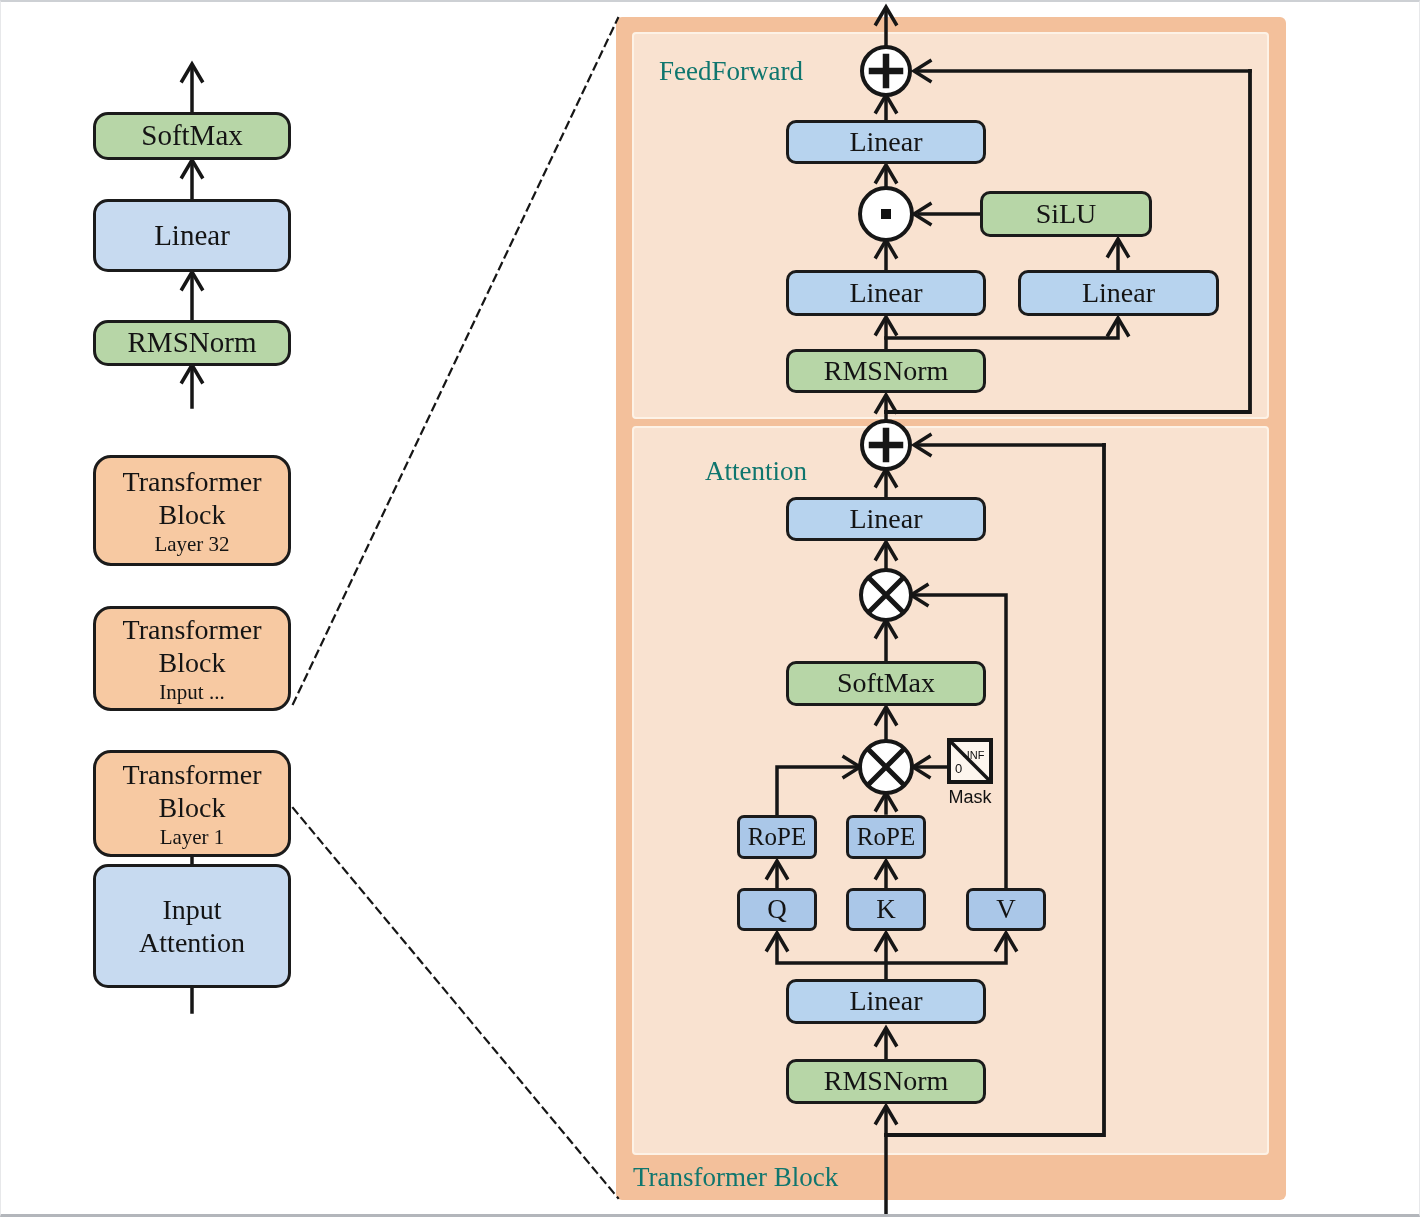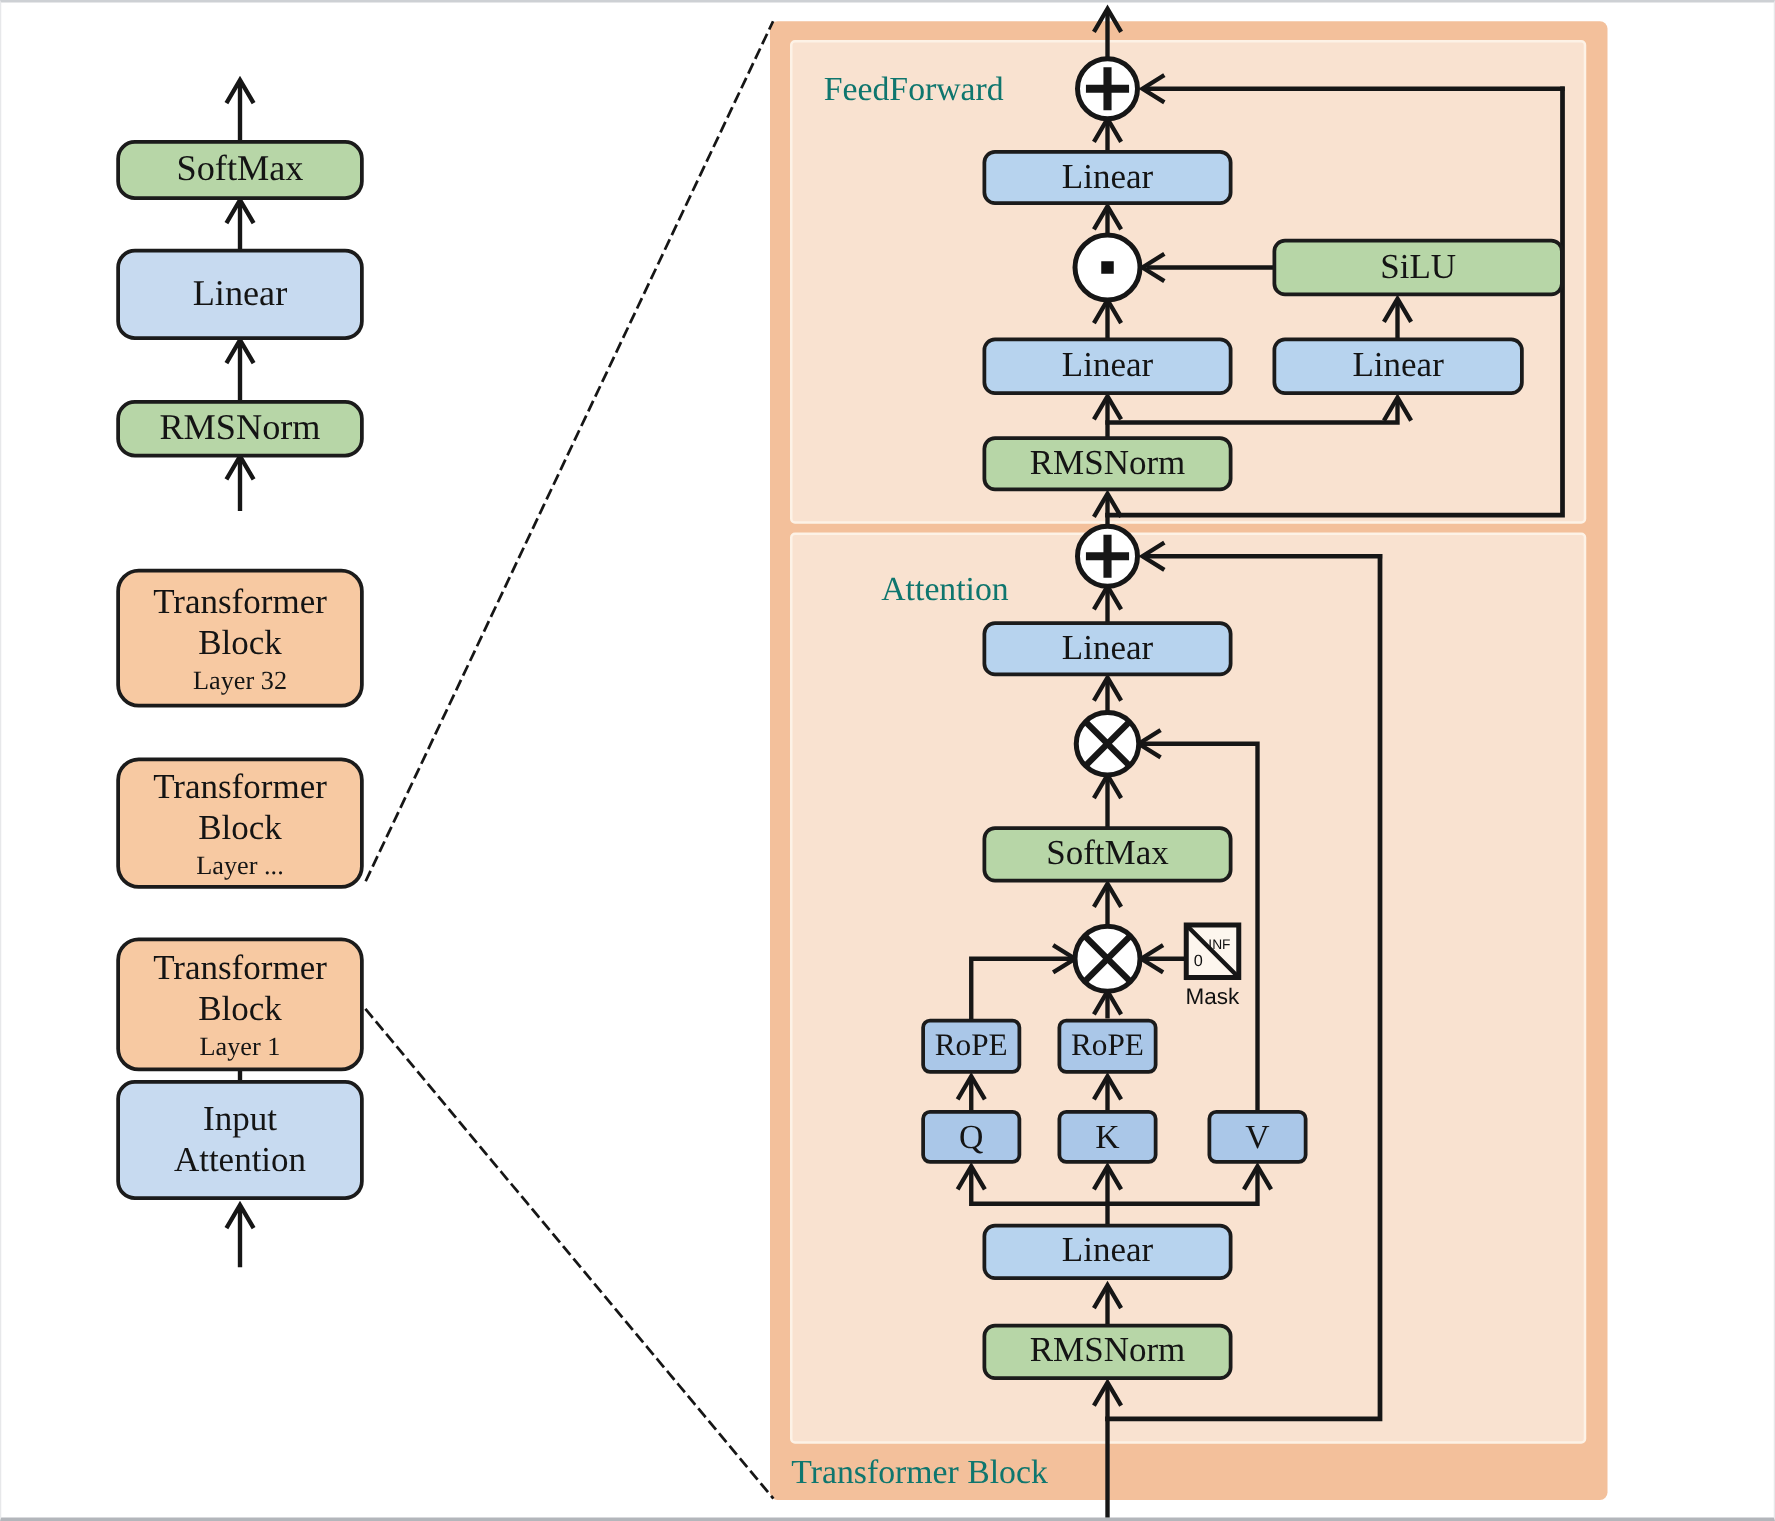--- a/index.html
+++ b/index.html
@@ -173,36 +173,36 @@
     <span>RMSNorm</span>
   </div>
   <div class="box lbox orange" style="top:405px;height:111px;font-size:28px;">
     <div class="tbline">Transformer</div>
     <div class="tbline">Block</div>
     <div class="sublabel">Layer 32</div>
   </div>
   <div class="box lbox orange" style="top:556px;height:105px;font-size:28px;">
     <div class="tbline">Transformer</div>
     <div class="tbline">Block</div>
-    <div class="sublabel">Layer ...</div>
+    <div class="sublabel">Input ...</div>
   </div>
   <div class="box lbox orange" style="top:700px;height:107px;font-size:28px;">
     <div class="tbline">Transformer</div>
     <div class="tbline">Block</div>
     <div class="sublabel">Layer 1</div>
   </div>
-  <div class="box lbox blue-light" style="top:862px;height:96px;font-size:28px;">
+  <div class="box lbox blue-light" style="top:862px;height:124px;font-size:28px;">
     <div class="tbline">Input</div>
     <div class="tbline">Attention</div>
   </div>
 
   <div class="box rbox blue" style="left:785px;top:118px;width:200px;height:44px;">
     <span>Linear</span>
   </div>
-  <div class="box rbox green" style="left:1017px;top:189px;width:233px;height:46px;">
+  <div class="box rbox green" style="left:979px;top:189px;width:172px;height:46px;">
     <span>SiLU</span>
   </div>
   <div class="box rbox blue" style="left:785px;top:268px;width:200px;height:46px;">
     <span>Linear</span>
   </div>
   <div class="box rbox blue" style="left:1017px;top:268px;width:201px;height:46px;">
     <span>Linear</span>
   </div>
   <div class="box rbox green" style="left:785px;top:347px;width:200px;height:44px;">
     <span>RMSNorm</span>

